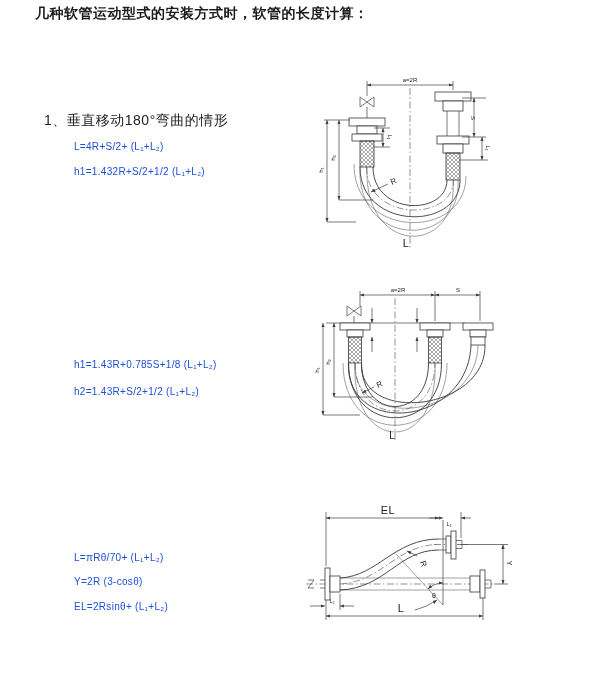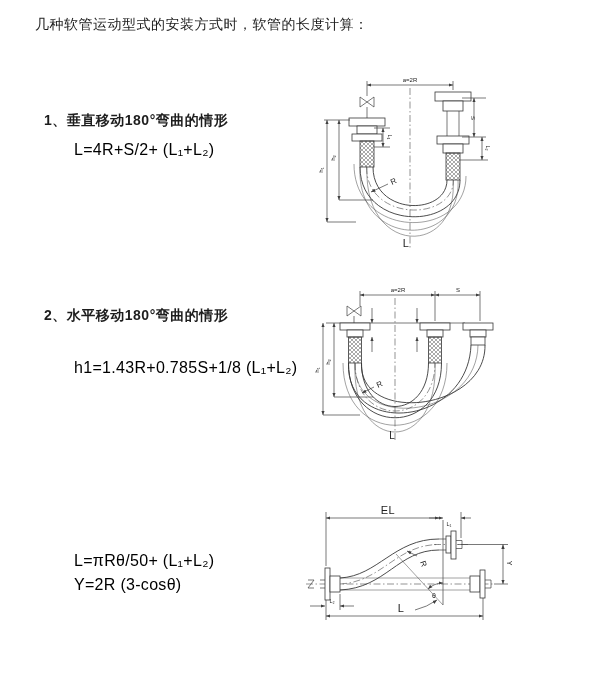--- a/index.html
+++ b/index.html
@@ -1,48 +1,50 @@
 <!DOCTYPE html>
 <html><head>
 <meta charset="utf-8">
 <style>
   html,body{margin:0;padding:0;background:#e9e9e9;}
   .page{
     position:relative;width:600px;height:675px;background:#ffffff;overflow:hidden;
     font-family:"Liberation Sans","DejaVu Sans",sans-serif;color:#1d1d1d;
   }
-  .title{position:absolute;left:35px;top:16px;font-size:14px;font-weight:normal;letter-spacing:.5px;}
-  .heading{position:absolute;font-size:14px;font-weight:bold;letter-spacing:.5px;}
-  .formula{position:absolute;font-size:16px;letter-spacing:.3px;color:#000000;}
+  .title{position:absolute;left:35px;top:5px;font-size:14px;font-weight:bold;letter-spacing:.5px;}
+  .heading{position:absolute;font-size:14px;font-weight:normal;letter-spacing:.5px;}
+  .formula{position:absolute;font-size:10px;letter-spacing:.3px;color:#1d4ed8;}
   svg.diagram{position:absolute;overflow:visible;}
   svg.diagram .ln{stroke:#3f3f3f;fill:none;stroke-width:.7;}
   svg.diagram .hose{stroke:#383838;fill:none;stroke-width:.9;}
   svg.diagram .thin{stroke:#555;fill:none;stroke-width:.55;}
   svg.diagram .cl{stroke:#4a4a4a;fill:none;stroke-width:.6;stroke-dasharray:7 2.5 1.5 2.5;}
   svg.diagram .fit{stroke:#383838;fill:#fff;stroke-width:.8;}
   svg.diagram .braid{stroke:#383838;stroke-width:.8;}
   svg.diagram text{fill:#222;stroke:none;font-family:"Liberation Sans","DejaVu Sans",sans-serif;}
   .t6{font-size:6px;} .t55{font-size:5.5px;} .t7{font-size:7px;} .t8{font-size:8px;}
   .t10{font-size:10px;} .t11{font-size:11px;letter-spacing:.5px;}
 </style>
 </head>
 <body>
 
 <div class="page">
 
   <div class="title">几种软管运动型式的安装方式时，软管的长度计算：</div>
 
   <div class="heading" style="left:44px;top:112px">1、垂直移动180°弯曲的情形</div>
   <div class="formula" style="left:74px;top:141px">L=4R+S/2+ (L₁+L₂)</div>
-
-  <div class="heading" style="left:44px;top:307px">2、水平移动180°弯曲的情形</div>
+  <div class="formula" style="left:74px;top:166px">h1=1.432R+S/2+1/2 (L₁+L₂)</div>
+
   <div class="formula" style="left:74px;top:359px">h1=1.43R+0.785S+1/8 (L₁+L₂)</div>
-
-  <div class="formula" style="left:74px;top:552px">L=πRθ/50+ (L₁+L₂)</div>
+  <div class="formula" style="left:74px;top:386px">h2=1.43R+S/2+1/2 (L₁+L₂)</div>
+
+  <div class="formula" style="left:74px;top:552px">L=πRθ/70+ (L₁+L₂)</div>
   <div class="formula" style="left:74px;top:576px">Y=2R (3-cosθ)</div>
+  <div class="formula" style="left:74px;top:601px">EL=2Rsinθ+ (L₁+L₂)</div>
 
   <svg class="diagram" style="left:310px;top:70px" width="290" height="185" viewBox="0 0 290 185">
     <defs>
       <pattern id="b1" patternUnits="userSpaceOnUse" width="4" height="4">
         <path d="M0,4 L4,0 M0,0 L4,4" stroke="#555" stroke-width="0.5"></path>
       </pattern>
       <marker id="ar1" viewBox="0 0 10 10" refX="9" refY="5" markerWidth="7" markerHeight="7" orient="auto-start-reverse">
         <path d="M0,1.5 L9,5 L0,8.5 Z" fill="#3f3f3f"></path>
       </marker>
     </defs>

